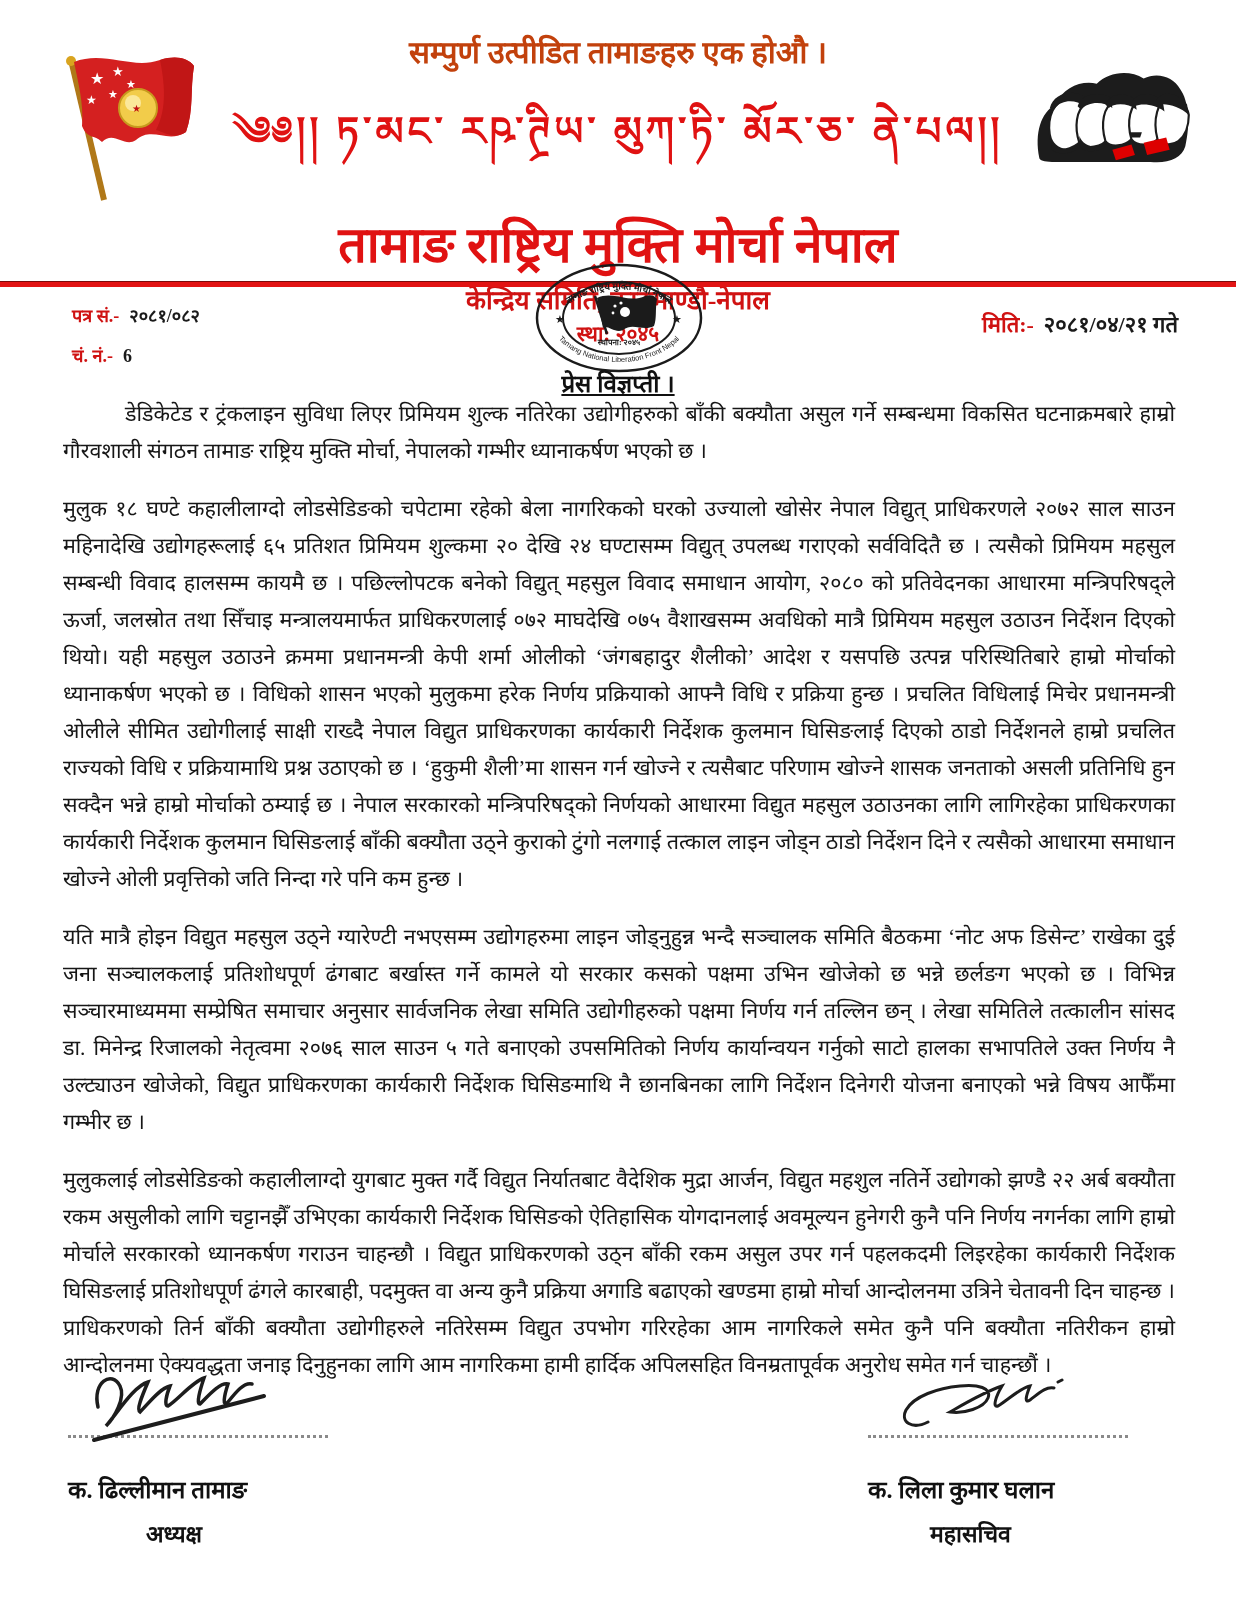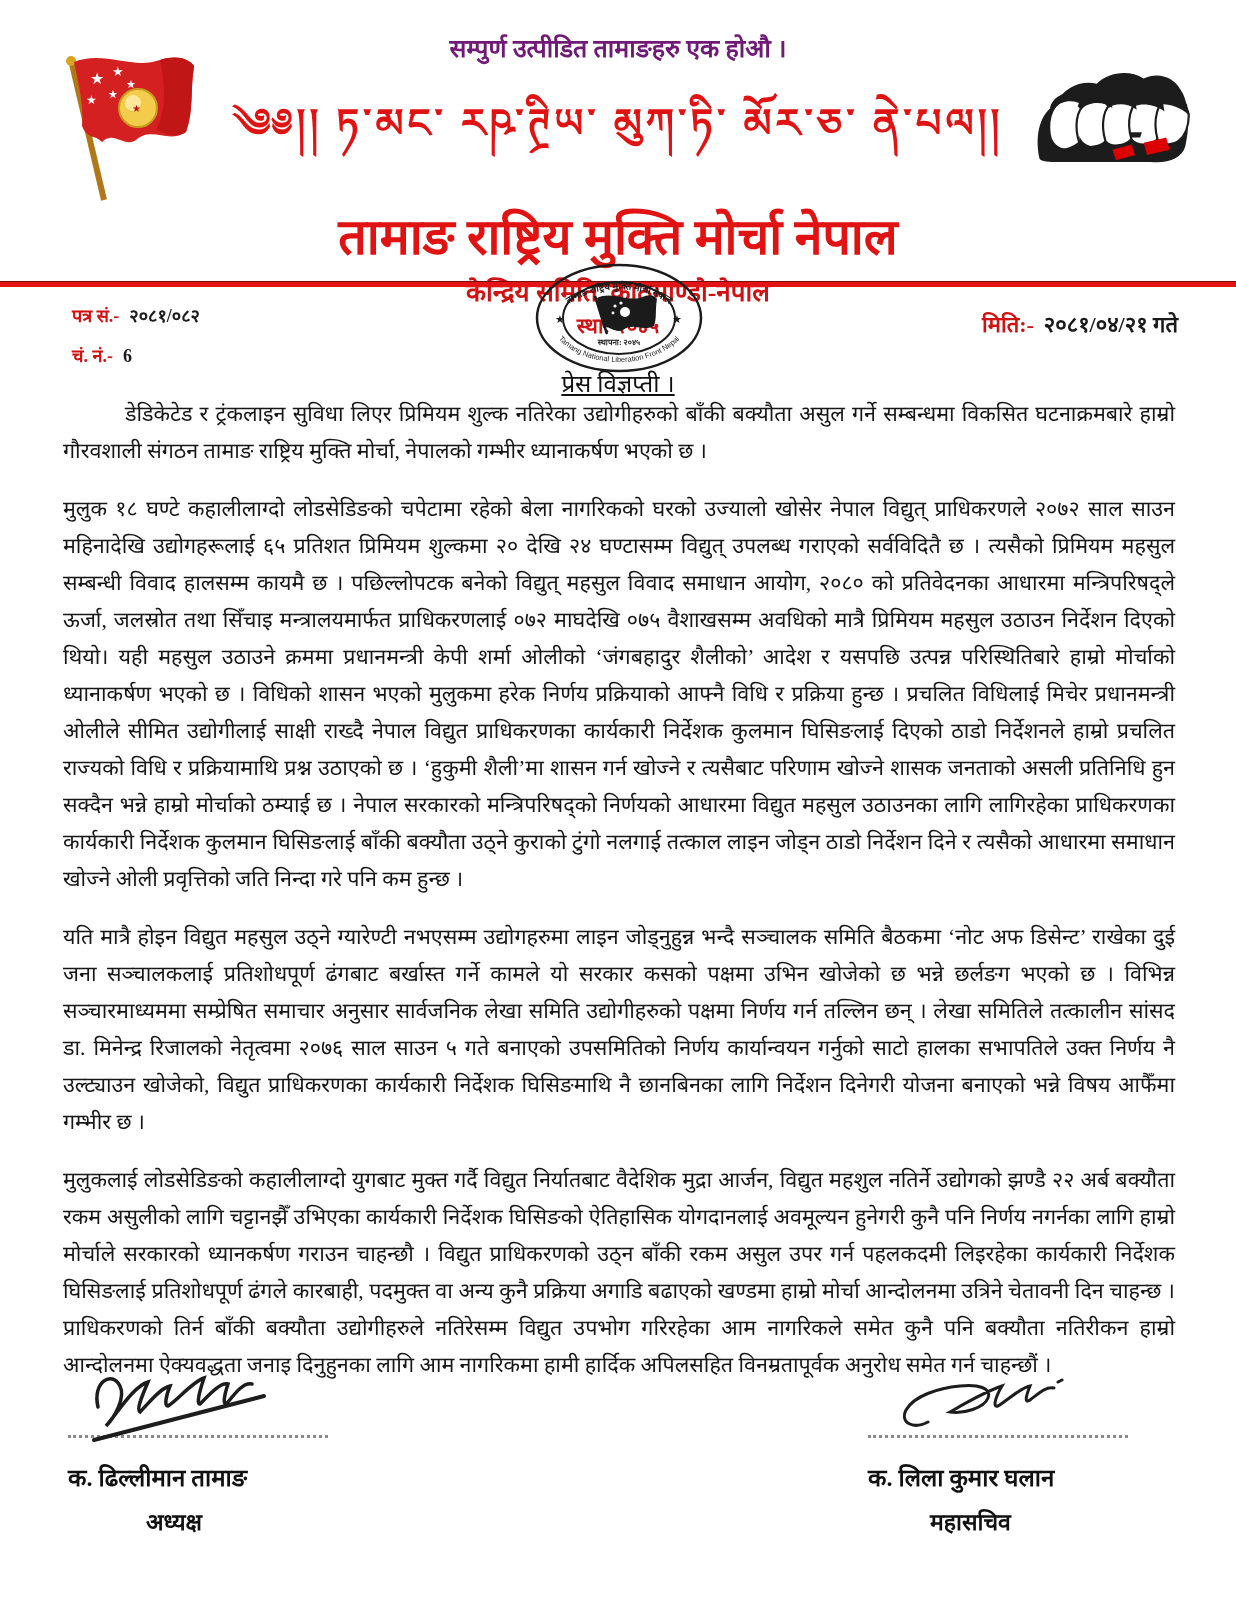--- a/index.html
+++ b/index.html
@@ -4,50 +4,50 @@
 <style>
   * { margin:0; padding:0; box-sizing:border-box; }
   html,body { background:#e8e8e8; }
   .page {
     position:relative; width:1236px; height:1600px; margin:0 auto;
     background:#ffffff; overflow:hidden;
     font-family:"Liberation Serif","DejaVu Serif",serif; color:#141414;
   }
   
   .header { position:relative; text-align:center; padding-top:30px; }
-  .slogan  { font-size:25px; font-weight:bold; color:#701a75; }
+  .slogan  { font-size:31px; font-weight:bold; color:#c2410c; }
   .tibetan { font-size:40px; font-weight:bold; color:#e01212; margin-top:14px; letter-spacing:4px; }
   .orgname { font-size:50px; font-weight:bold; color:#e01212; margin-top:10px; }
   .subtitle{ font-size:26px; font-weight:bold; color:#d01212; margin-top:4px; }
   .estd    { font-size:21px; font-weight:bold; color:#d01212; margin-top:2px; }
   .flag-logo   { position:absolute; left:52px;  top:48px;  width:150px; height:165px; }
   .leaders     { position:absolute; right:42px; top:55px;  width:165px; height:120px; }
   .redline { position:absolute; left:0; top:281px; width:1236px; height:6px;
              background:#e21414; border-top:1px solid #7e0a0a; }
   
   .meta-left  { position:absolute; left:72px;  top:296px; font-size:18px; font-weight:bold; line-height:40px; }
   .meta-right { position:absolute; right:58px; top:308px; font-size:22px; font-weight:bold; }
   .rlabel { color:#cf1212; }
   .rvalue { color:#1a1a1a; padding-left:10px; }
   .stamp { position:absolute; left:533px; top:262px; width:172px; height:112px; }
   
   .press-title { position:absolute; left:0; top:366px; width:100%; text-align:center;
-                 font-size:24px; font-weight:normal; text-decoration:underline; color:#101010; }
+                 font-size:24px; font-weight:bold; text-decoration:underline; color:#101010; }
   .body-text { position:absolute; left:63px; top:396px; width:1112px;
                font-size:21.5px; line-height:37px; text-align:justify; color:#161616; }
   .body-text p { margin-bottom:21px; }
   .body-text p.first { text-indent:62px; }
   
   .sig-row { position:absolute; left:0; top:1352px; width:100%; }
   .sig-block { position:absolute; }
   .sig-block.left  { left:68px;  width:300px; }
   .sig-block.right { left:868px; width:300px; }
   .sig-scribble { display:block; }
   .dotline { border-bottom:3px dotted #8a8a8a; width:260px; margin-top:-12px; }
-  .sig-name { font-size:24px; font-weight:bold; margin-top:22px; color:#111; }
+  .sig-name { font-size:24px; font-weight:bold; margin-top:34px; color:#111; }
   .sig-role { font-size:23px; font-weight:bold; margin-top:12px; color:#111; }
   .sig-block.left  .sig-role { padding-left:78px; }
   .sig-block.right .sig-role { padding-left:62px; }
 </style>
 </head>
 <body>
 
 <div class="page">
 
   <div class="header">

